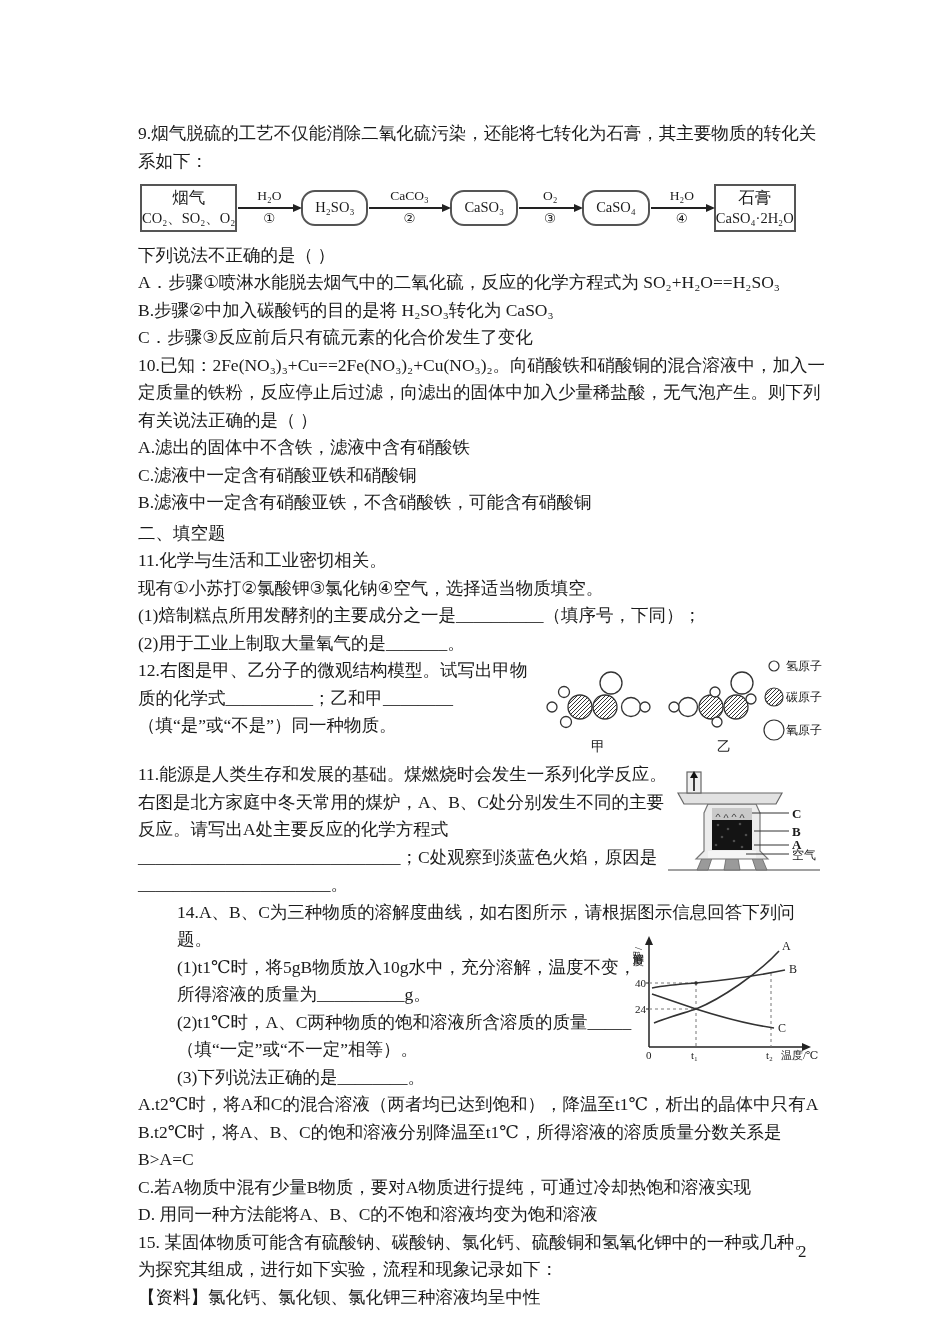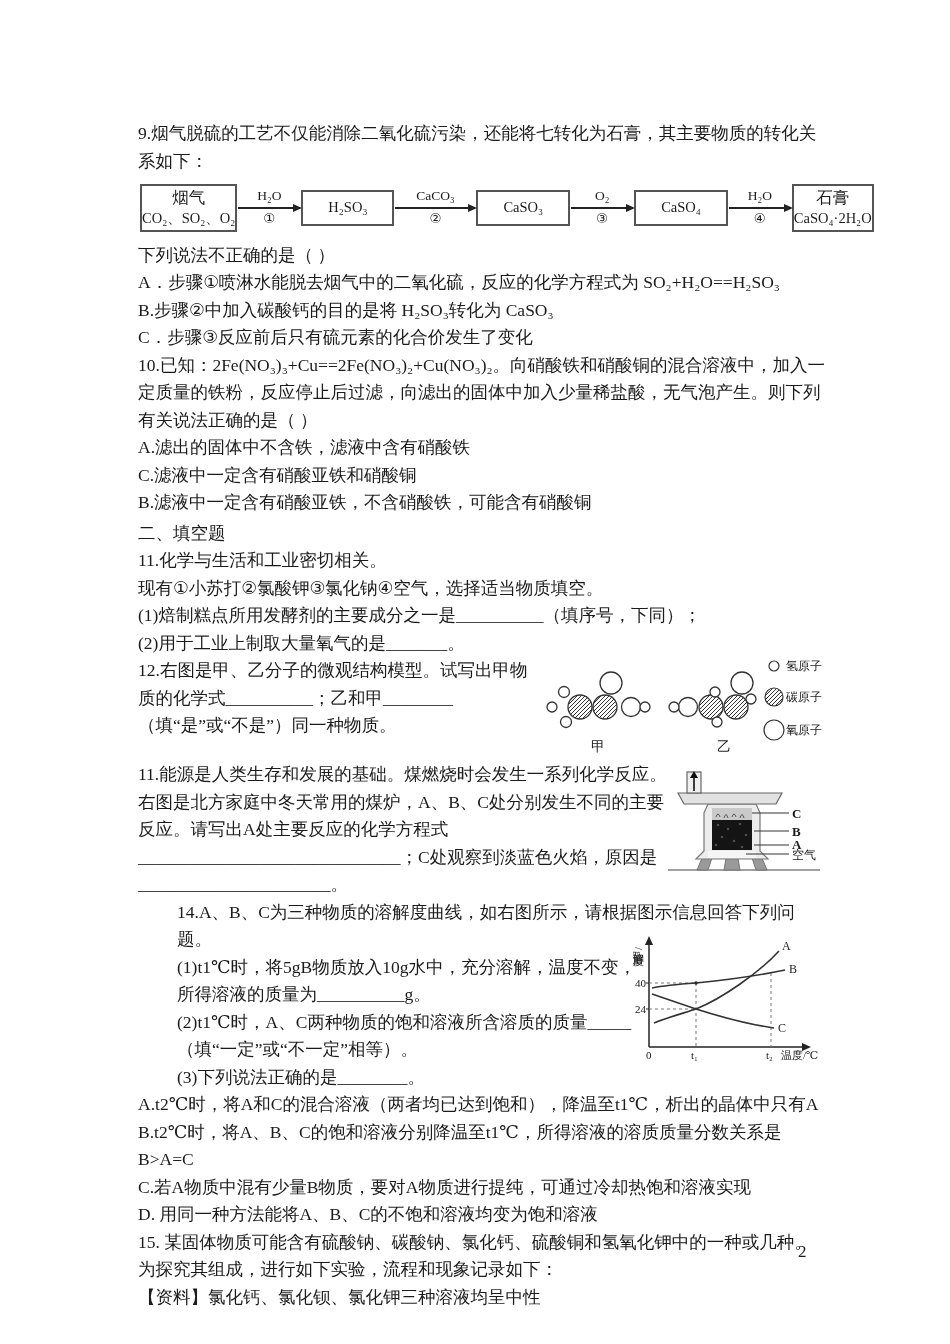--- a/index.html
+++ b/index.html
@@ -5,21 +5,21 @@
   html,body{margin:0;padding:0;background:#f2f2f2;}
   .page{position:relative;width:950px;height:1344px;background:#ffffff;margin:0 auto;
         font-family:"Liberation Serif","DejaVu Serif","DejaVu Sans",serif;color:#1b1b1b;overflow:hidden;}
   .content{position:absolute;left:138px;top:120px;width:688px;font-size:17.5px;line-height:27.5px;}
   p{margin:0;}
   .mt{margin-top:3px;}
   
   .flow{display:flex;align-items:center;width:640px;margin:9px 0 10px 2px;}
   .fbox{border:2px solid #555;text-align:center;padding:1px 0;font-size:14.5px;line-height:1.35;white-space:nowrap;}
   .fbox .ttl{font-size:16.5px;}
-  .fbox.small{padding:6px 25px;}
+  .fbox.small{padding:6px 12px;border-radius:14px;}
   .farrow{display:flex;flex-direction:column;align-items:center;justify-content:center;
           width:62px;flex:0 0 auto;font-size:13.5px;line-height:1.25;margin:0 1px;}
   .farrow.wide{width:80px;}
   .farrow .shaft{position:relative;width:100%;height:0;border-top:2px solid #222;margin:2px 0;}
   .farrow .shaft::after{content:"";position:absolute;right:-2px;top:-5px;width:0;height:0;
           border-top:4px solid transparent;border-bottom:4px solid transparent;border-left:9px solid #222;}
   
   .line{margin:0;}
   
   .rel{position:relative;}

